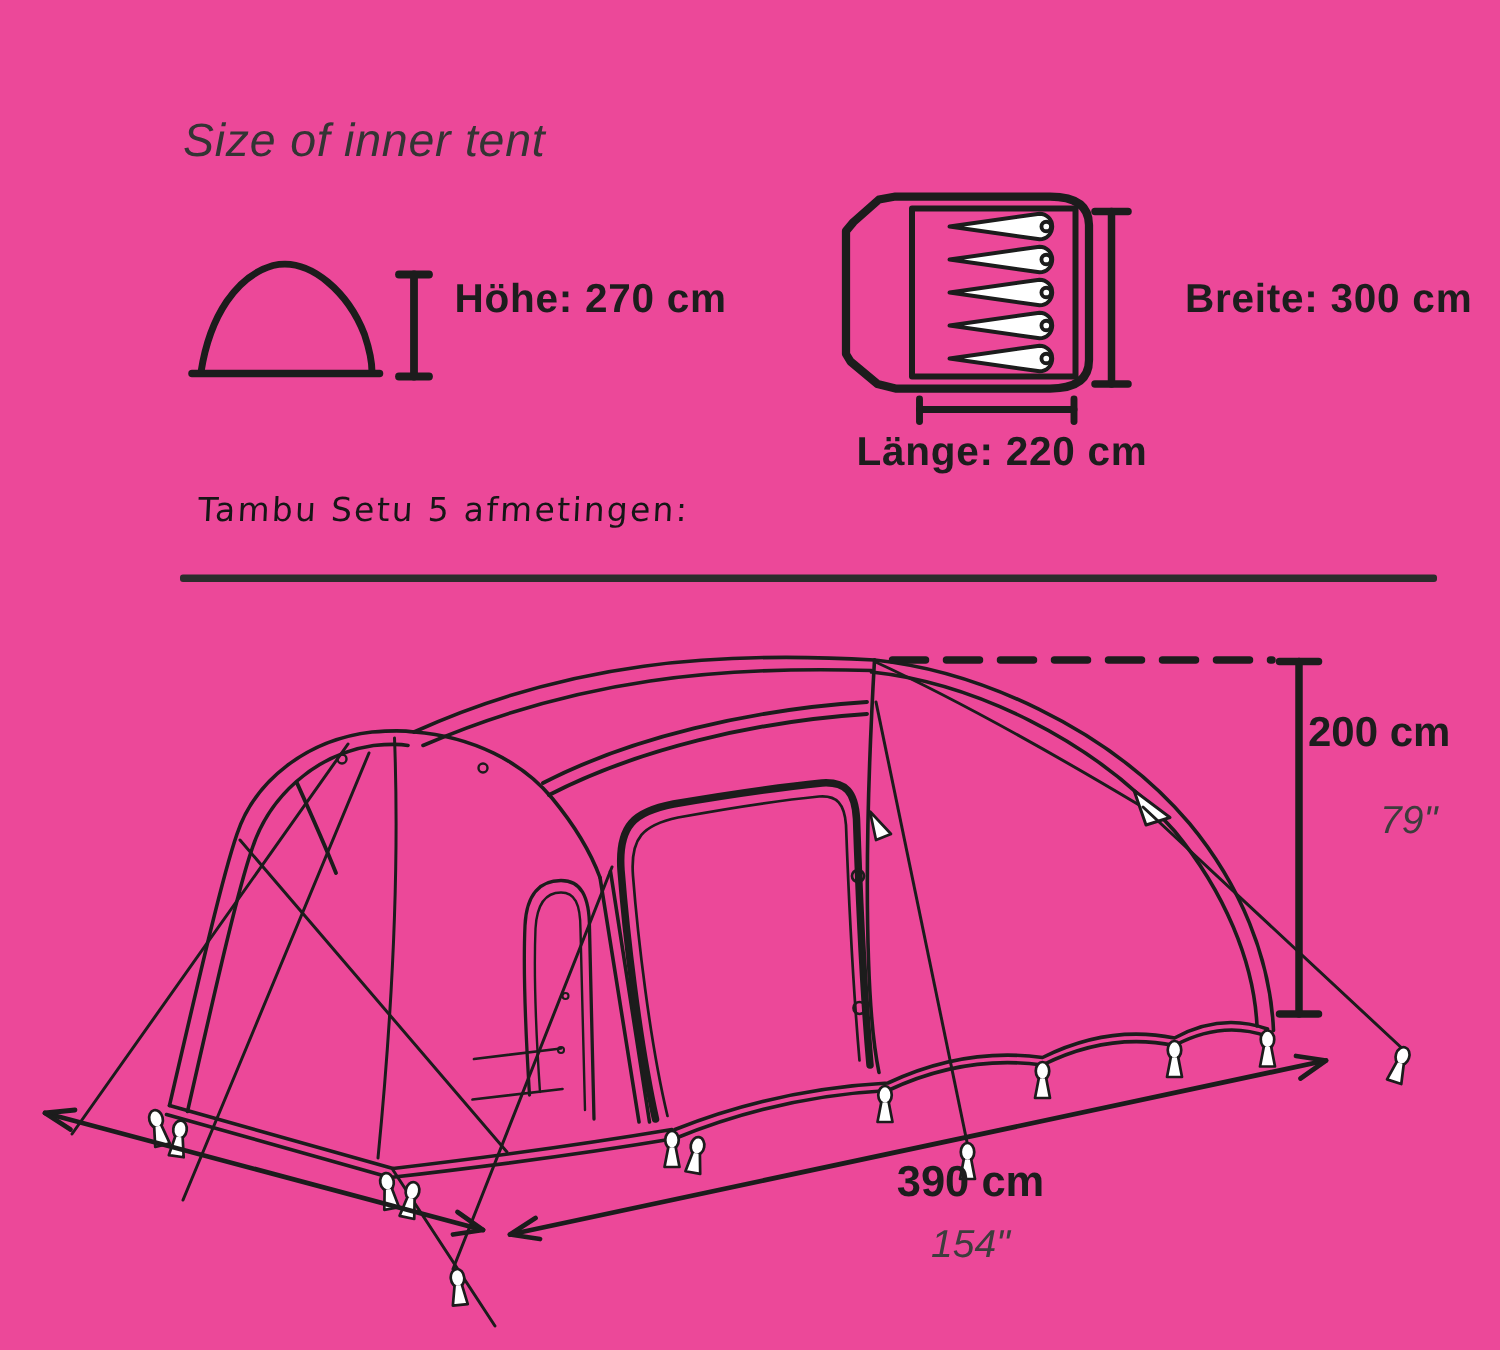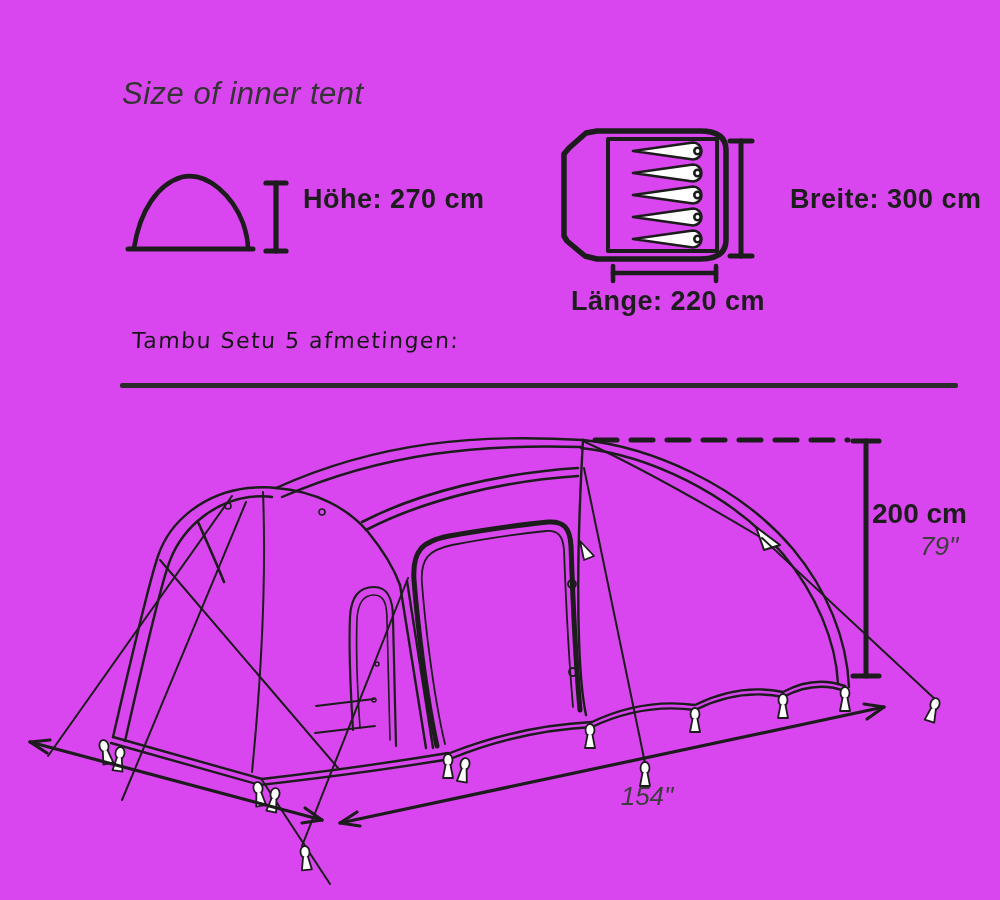--- a/index.html
+++ b/index.html
@@ -1,33 +1,33 @@
 <!DOCTYPE html>
 <html><head>
 <meta charset="utf-8">
 <style>
   html,body{margin:0;padding:0;background:#ffffff;}
-  .page{position:relative;width:1000px;height:900px;background:#d946ef;overflow:hidden;
+  .page{position:relative;width:1000px;height:900px;background:#ec4899;overflow:hidden;
         font-family:"Liberation Sans",sans-serif;color:#1f1f1f;}
   svg.art{position:absolute;left:0;top:0;width:1000px;height:900px;}
   .lbl{position:absolute;white-space:nowrap;}
   .title{left:122px;top:76px;font-size:31px;font-style:italic;font-weight:500;
          color:#343434;letter-spacing:.5px;}
   .spec{font-size:27px;font-weight:700;letter-spacing:.5px;color:#1d1d1d;}
   .spec-hohe{left:303px;top:184px;}
   .spec-breite{left:766px;top:184px;margin-left:24px;}
   .spec-lange{left:556px;top:286px;width:204px;text-align:center;margin-left:10px;}
   .note{left:132px;top:328px;font-size:22px;font-family:"DejaVu Sans",sans-serif;
         color:#161616;transform:skewX(-3deg);letter-spacing:1.5px;}
   .dimblock{text-align:center;}
   .dim-310{left:91px;top:808px;width:164px;}
   .dim-390{left:552px;top:772px;width:190px;}
   .cm{font-size:29px;font-weight:700;color:#1d1d1d;}
   .inch{font-size:26px;font-style:italic;font-weight:500;color:#3d3d3d;margin-top:9px;}
-  .dim-200{left:872px;top:498px;font-size:28px;font-weight:700;color:#1d1d1d;}
+  .dim-200{left:872px;top:472px;font-size:28px;font-weight:700;color:#1d1d1d;}
   .dim-79{left:920px;top:531px;font-size:26px;font-style:italic;font-weight:500;color:#3d3d3d;}
 </style>
 </head>
 <body>
 
 <div class="page">
 
   <svg class="art" viewBox="0 0 1000 900" fill="none" stroke="#1c1c1c" stroke-linecap="round" stroke-linejoin="round">
 
     <defs>
@@ -183,20 +183,21 @@
   <div class="lbl spec spec-hohe">Höhe: 270 cm</div>
 
   <div class="lbl spec spec-breite">Breite: 300 cm</div>
 
   <div class="lbl spec spec-lange">Länge: 220 cm</div>
 
   <div class="lbl note">Tambu Setu 5 afmetingen:</div>
 
 
   <div class="lbl dimblock dim-390">
+    <div class="cm">390 cm</div>
     <div class="inch">154"</div>
   </div>
 
   <div class="lbl dim-200">200 cm</div>
 
   <div class="lbl dim-79">79"</div>
 
 </div>
 
 </body></html>

